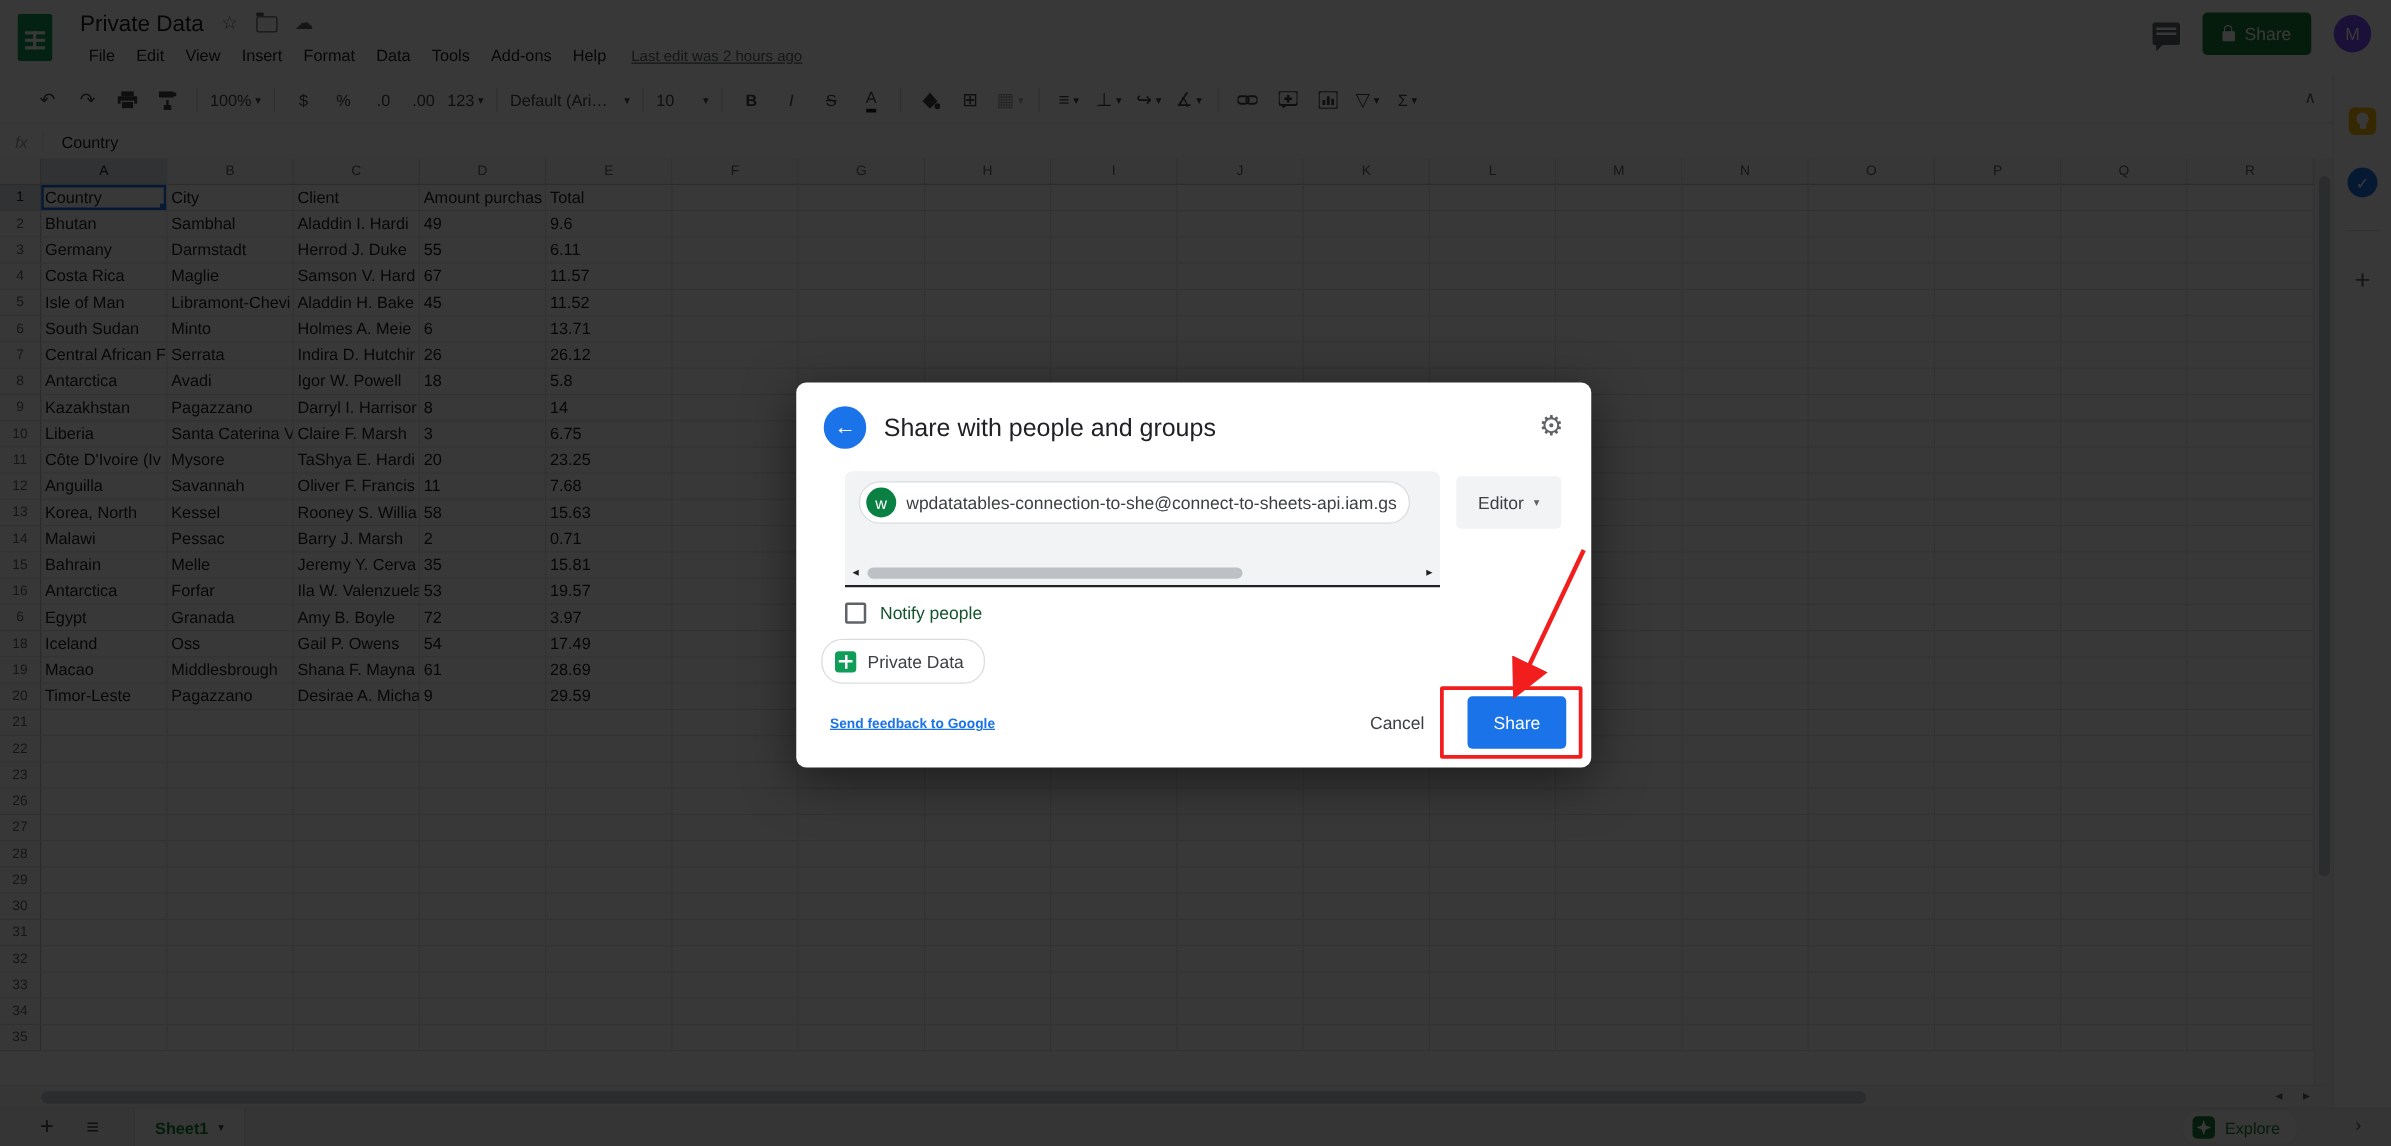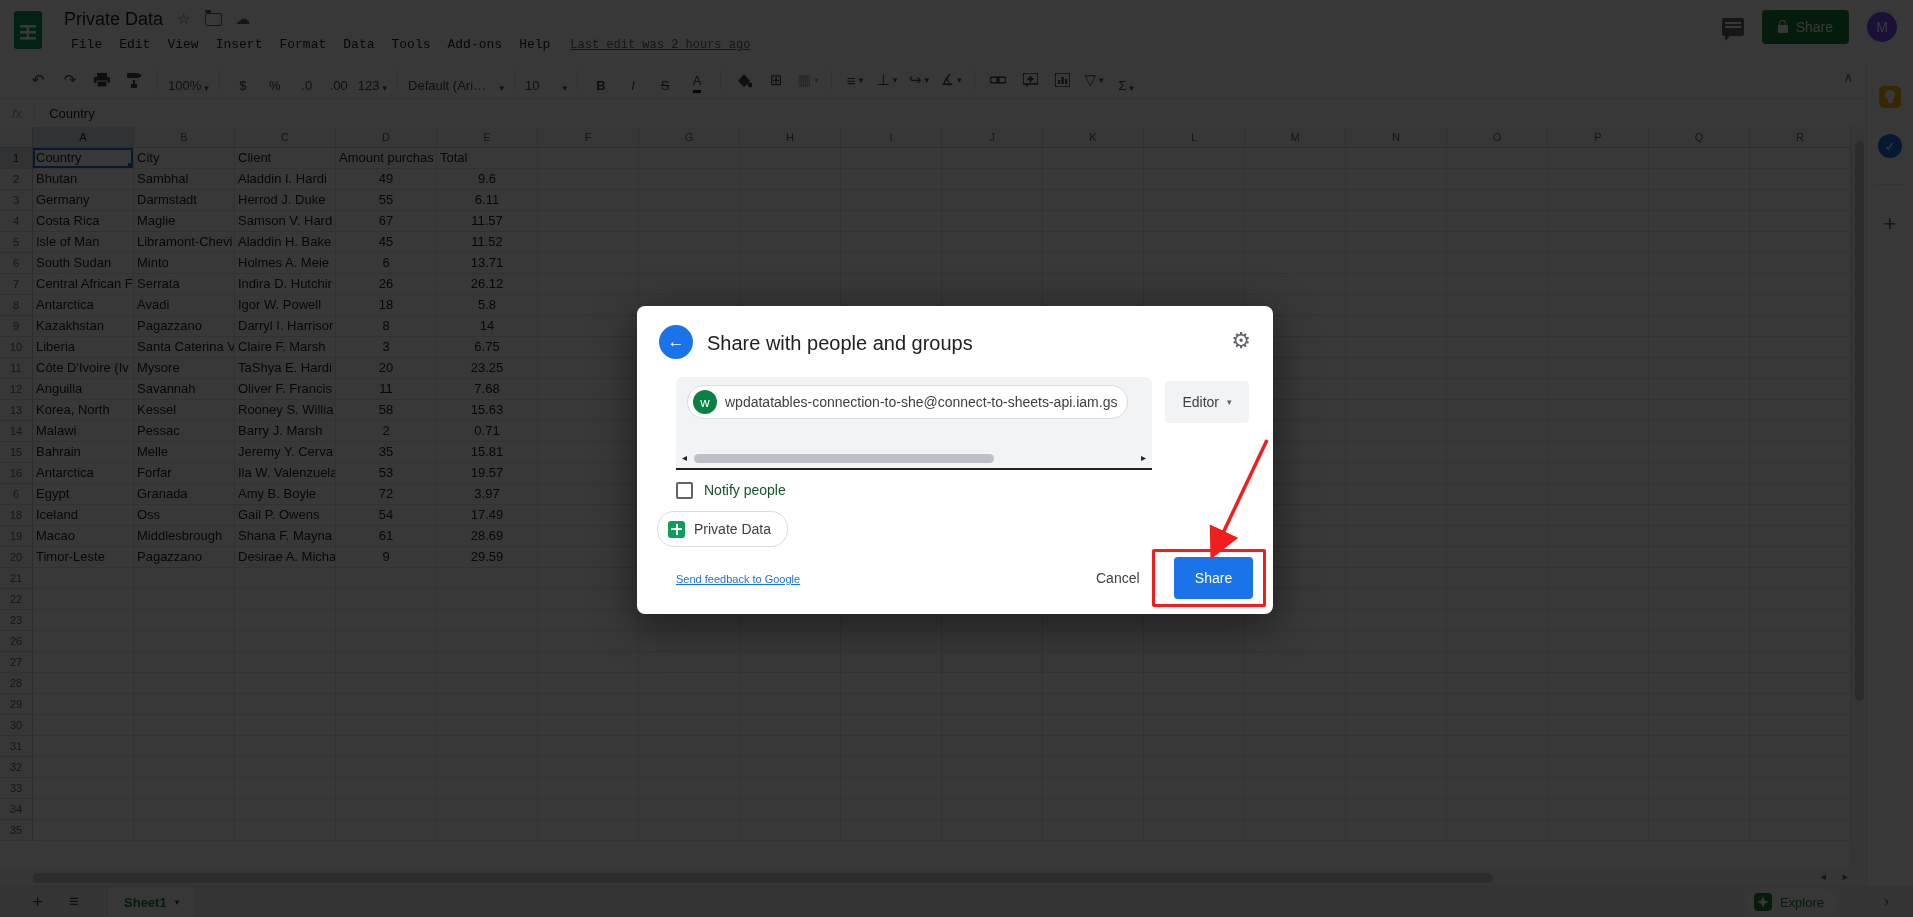--- a/index.html
+++ b/index.html
@@ -8,36 +8,36 @@
 
   
   .topbar{position:absolute;left:0;top:0;width:1913px;height:62px;background:#fff;}
   .logo{position:absolute;left:14px;top:11px;}
   .titleblock{position:absolute;left:64px;top:6px;}
   .titlerow{display:flex;align-items:center;gap:14px;height:26px;}
   .doctitle{font-size:18px;color:#202124;}
   .ticon{font-size:15px;color:#5f6368;line-height:16px;}
   .folderico{width:15px;height:11px;border:1.5px solid #5f6368;border-radius:2px;position:relative;}
   .folderico:before{content:"";position:absolute;left:-1px;top:-4px;width:6px;height:3px;background:#5f6368;border-radius:1px;}
-  .menurow{display:flex;align-items:center;gap:3px;margin-top:3px;font-family:Liberation Mono, monospace;}
+  .menurow{display:flex;align-items:center;gap:3px;margin-top:3px;}
   .menu-item{font-size:13px;color:#202124;padding:2px 7px;border-radius:3px;cursor:pointer;}
   .last-edit{font-size:12px;color:#5f6368;text-decoration:underline;margin-left:10px;}
   .topright{position:absolute;right:16px;top:10px;display:flex;align-items:center;gap:18px;}
   .commentico{width:22px;height:18px;background:#5f6368;border-radius:2px;position:relative;}
   .commentico:before{content:"";position:absolute;left:3px;top:4px;right:3px;height:2px;background:#fff;box-shadow:0 4px 0 #fff;}
   .commentico:after{content:"";position:absolute;left:3px;bottom:-5px;border:3px solid transparent;border-top-color:#5f6368;border-left-color:#5f6368;}
   .sharebtn{height:34px;background:#188038;border-radius:4px;color:#fff;font-size:14px;display:flex;align-items:center;gap:8px;padding:0 16px;cursor:pointer;}
   .lockico{width:10px;height:8px;background:#fff;border-radius:1px;position:relative;margin-top:4px;}
   .lockico:before{content:"";position:absolute;left:1.5px;top:-5px;width:5px;height:5px;border:1.5px solid #fff;border-bottom:none;border-radius:4px 4px 0 0;}
   .avatar{width:30px;height:30px;border-radius:50%;background:#7c4dff;color:#fff;font-size:14px;display:flex;align-items:center;justify-content:center;}
 
   
   .toolbar{position:absolute;left:0;top:62px;width:1913px;height:37px;background:#fff;border-bottom:1px solid #e0e3e7;display:flex;align-items:center;padding-left:22px;box-sizing:border-box;color:#444;}
   .tbtn{min-width:26px;height:26px;display:flex;align-items:center;justify-content:center;font-size:15px;color:#444;border-radius:3px;cursor:pointer;gap:3px;padding:0 3px;}
-  .tbtn.txt{font-size:13px;align-items:flex-end;}
+  .tbtn.txt{font-size:13px;}
   .tbtn .caret{font-size:9px;color:#444;}
   .tsep{width:1px;height:20px;background:#d9dce0;margin:0 7px;}
   .bold{font-weight:bold}.ital{font-style:italic}.strike{text-decoration:line-through}
   .tcolor{border-bottom:3px solid #202124;line-height:13px;height:16px;}
   .dimmed{opacity:.45}
   .collapsebar{position:absolute;right:60px;top:70px;font-size:13px;color:#5f6368;}
   .svgi{display:block}
 
   
   .fbar{position:absolute;left:0;top:99px;width:1866px;height:28px;background:#fff;border-bottom:1px solid #d9dce0;display:flex;align-items:center;}
@@ -46,21 +46,21 @@
   .fval{font-size:13px;color:#202124;}
 
   
   .colheads{position:absolute;left:0;top:127px;height:21px;display:flex;}
   .corner{width:33px;height:21px;background:#f8f9fa;border-right:1px solid #c7cacd;border-bottom:1px solid #c7cacd;box-sizing:border-box;}
   .colhead{width:101px;height:21px;box-sizing:border-box;background:#f8f9fa;border-right:1px solid #dadce0;border-bottom:1px solid #c7cacd;font-size:11px;color:#5f6368;display:flex;align-items:center;justify-content:center;}
   .rows{position:absolute;left:0;top:148px;width:1851px;height:720px;overflow:hidden;background:#fff;}
   .grow{display:flex;height:21px;}
   .rownum{width:33px;box-sizing:border-box;background:#f8f9fa;border-right:1px solid #c7cacd;border-bottom:1px solid #dadce0;font-size:11px;color:#5f6368;display:flex;align-items:center;justify-content:center;flex:none;}
   .gcell{width:101px;box-sizing:border-box;border-right:1px solid #e2e5e8;border-bottom:1px solid #e2e5e8;font-size:13px;color:#202124;line-height:20px;padding:0 3px;overflow:hidden;white-space:nowrap;flex:none;}
-  .gcell.num{text-align:center;}
+  .gcell.num{text-align:left;}
   .selh{background:#dde1e6 !important;color:#202124 !important;}
   .a1{box-shadow:inset 0 0 0 2px #1a73e8;position:relative;}
   .a1:after{content:"";position:absolute;right:-1px;bottom:-1px;width:6px;height:6px;background:#1a73e8;}
 
   
   .vscroll{position:absolute;left:1851px;top:127px;width:15px;height:741px;background:#f6f7f8;border-left:1px solid #e5e7ea;box-sizing:border-box;}
   .vthumb{position:absolute;left:3px;top:14px;width:9px;height:560px;background:#c3c7cb;border-radius:5px;}
   .hscroll{position:absolute;left:0;top:868px;width:1866px;height:18px;background:#f6f7f8;border-top:1px solid #e5e7ea;box-sizing:border-box;}
   .hthumb{position:absolute;left:33px;top:4px;width:1460px;height:10px;background:#c3c7cb;border-radius:5px;}
   .harrow{position:absolute;top:1px;font-size:11px;color:#5f6368;}
@@ -96,21 +96,21 @@
   .cthumb{position:absolute;left:14px;top:2px;width:300px;height:9px;background:#bdc1c6;border-radius:5px;}
   .carrow{position:absolute;top:0;font-size:10px;color:#202124;}
   .rolesel{position:absolute;left:528px;top:75px;width:84px;height:42px;background:#f1f3f4;border-radius:4px;display:flex;align-items:center;justify-content:center;gap:8px;font-size:14px;color:#3c4043;cursor:pointer;}
   .rolesel .caret{font-size:9px;color:#5f6368;}
   .checkbox{position:absolute;left:39px;top:176px;width:17px;height:17px;border:2px solid #5f6368;border-radius:2px;box-sizing:border-box;cursor:pointer;}
   .notifylbl{position:absolute;left:67px;top:176px;font-size:14px;color:#14532d;}
   .docchip{position:absolute;left:20px;top:205px;height:34px;border-radius:17px;border:1px solid #dadce0;display:flex;align-items:center;gap:9px;padding:0 16px 0 10px;font-size:14px;color:#3c4043;}
   .sheetmini{width:17px;height:17px;background:#0f9d58;border-radius:3px;position:relative;}
   .sheetmini:before{content:"";position:absolute;left:3px;top:7.5px;width:11px;height:2px;background:#fff;}
   .sheetmini:after{content:"";position:absolute;left:7.5px;top:3px;width:2px;height:11px;background:#fff;}
-  .feedback{position:absolute;left:27px;top:267px;font-size:11px;font-weight:normal;color:#1a73e8;text-decoration:underline;cursor:pointer;margin-left:12px;}
+  .feedback{position:absolute;left:27px;top:267px;font-size:11px;font-weight:bold;color:#1a73e8;text-decoration:underline;cursor:pointer;}
   .cancelbtn{position:absolute;left:445px;top:251px;height:42px;display:flex;align-items:center;padding:0 14px;font-size:14px;color:#3c4043;cursor:pointer;}
   .sharebtn2{position:absolute;left:537px;top:251px;width:79px;height:42px;background:#1a73e8;border-radius:4px;color:#fff;font-size:14px;display:flex;align-items:center;justify-content:center;cursor:pointer;}
 
   
   .annorect{position:absolute;left:1152px;top:549px;width:114px;height:58px;border:3px solid #f21d1d;border-radius:2px;z-index:60;box-sizing:border-box;}
   .annoarrow{position:absolute;left:1185px;top:432px;z-index:60;}
 </style>
 </head>
 <body>
 

